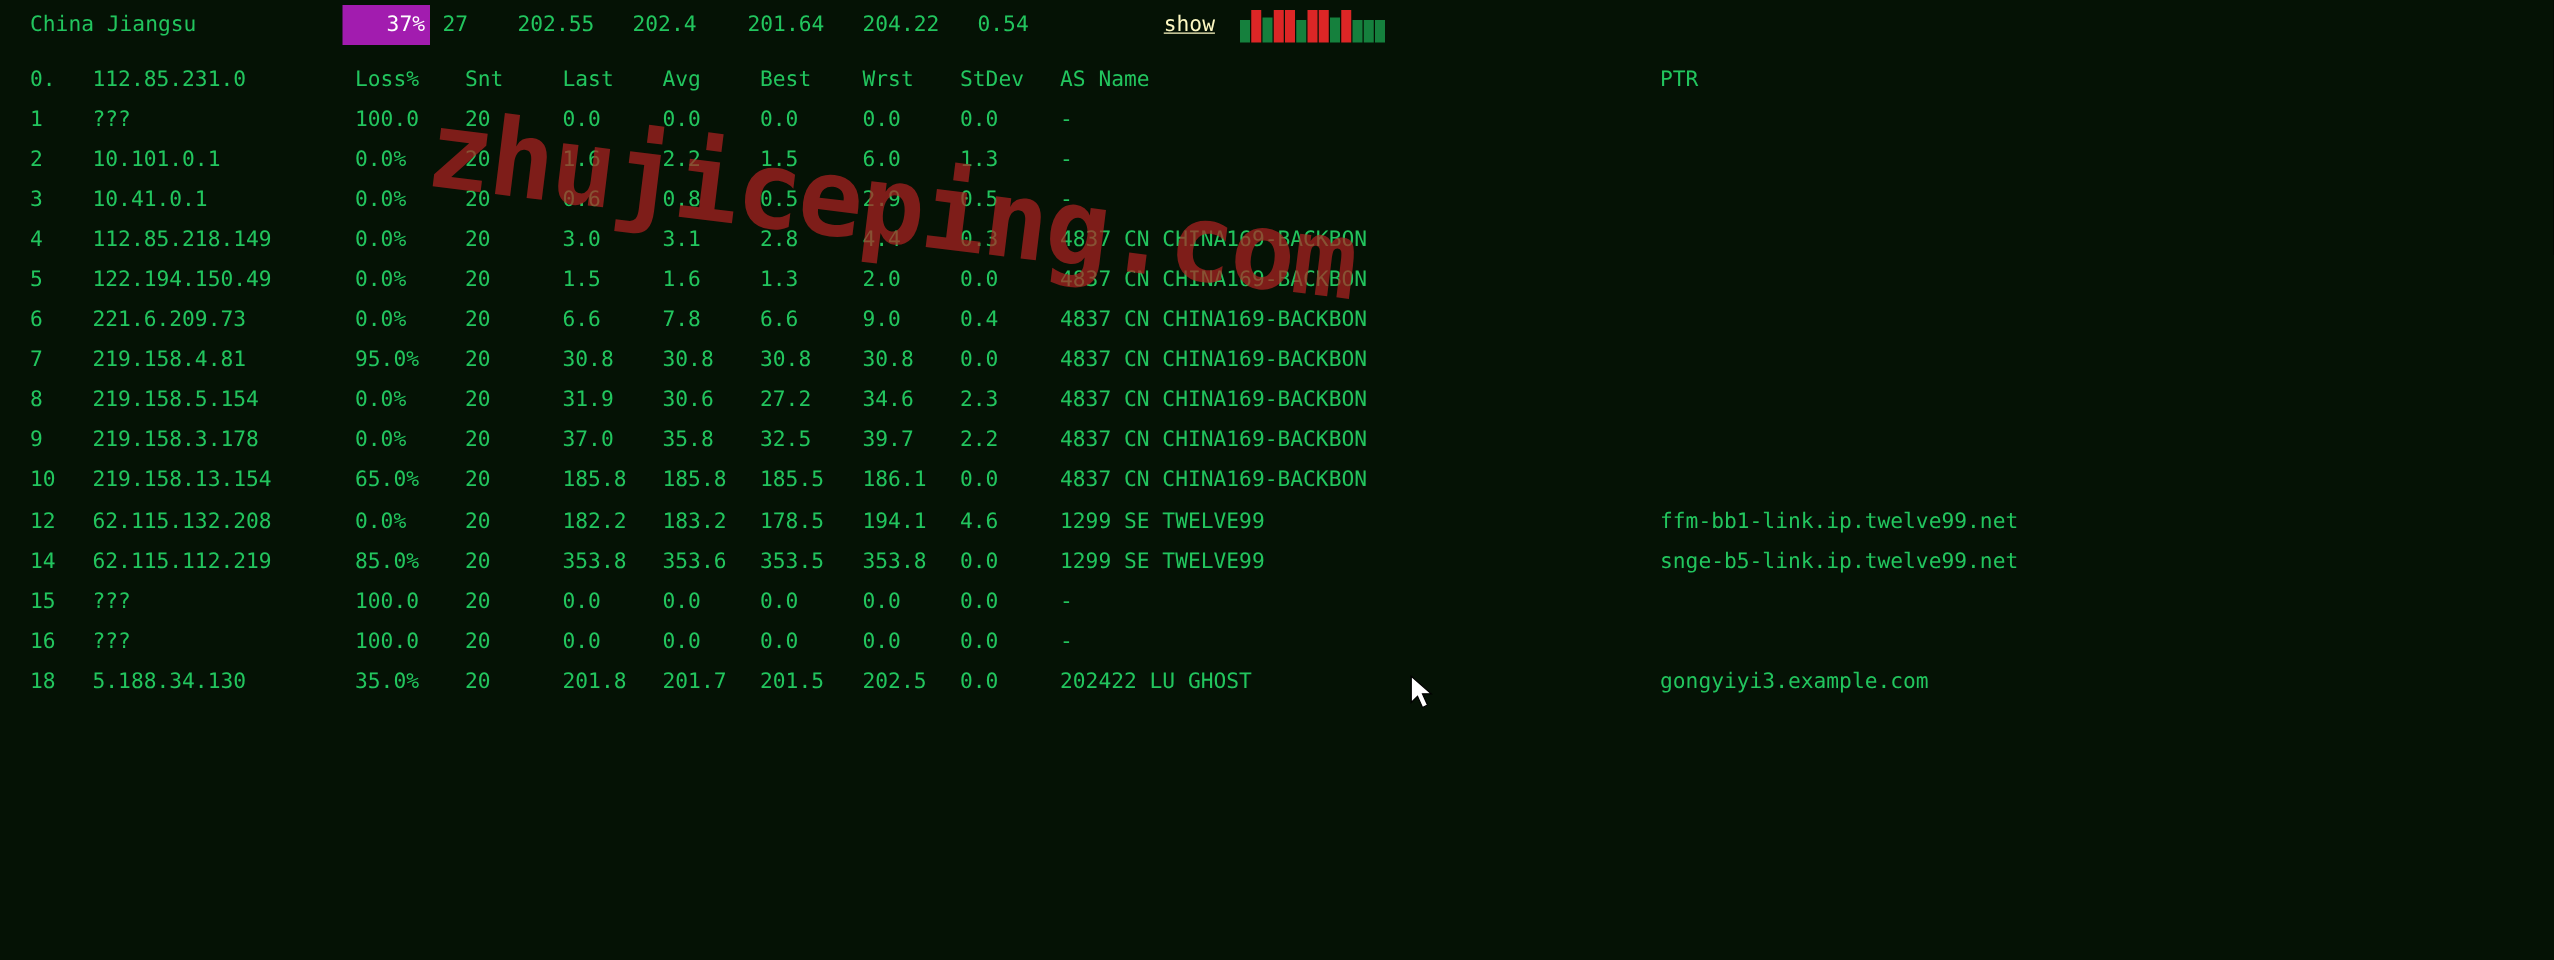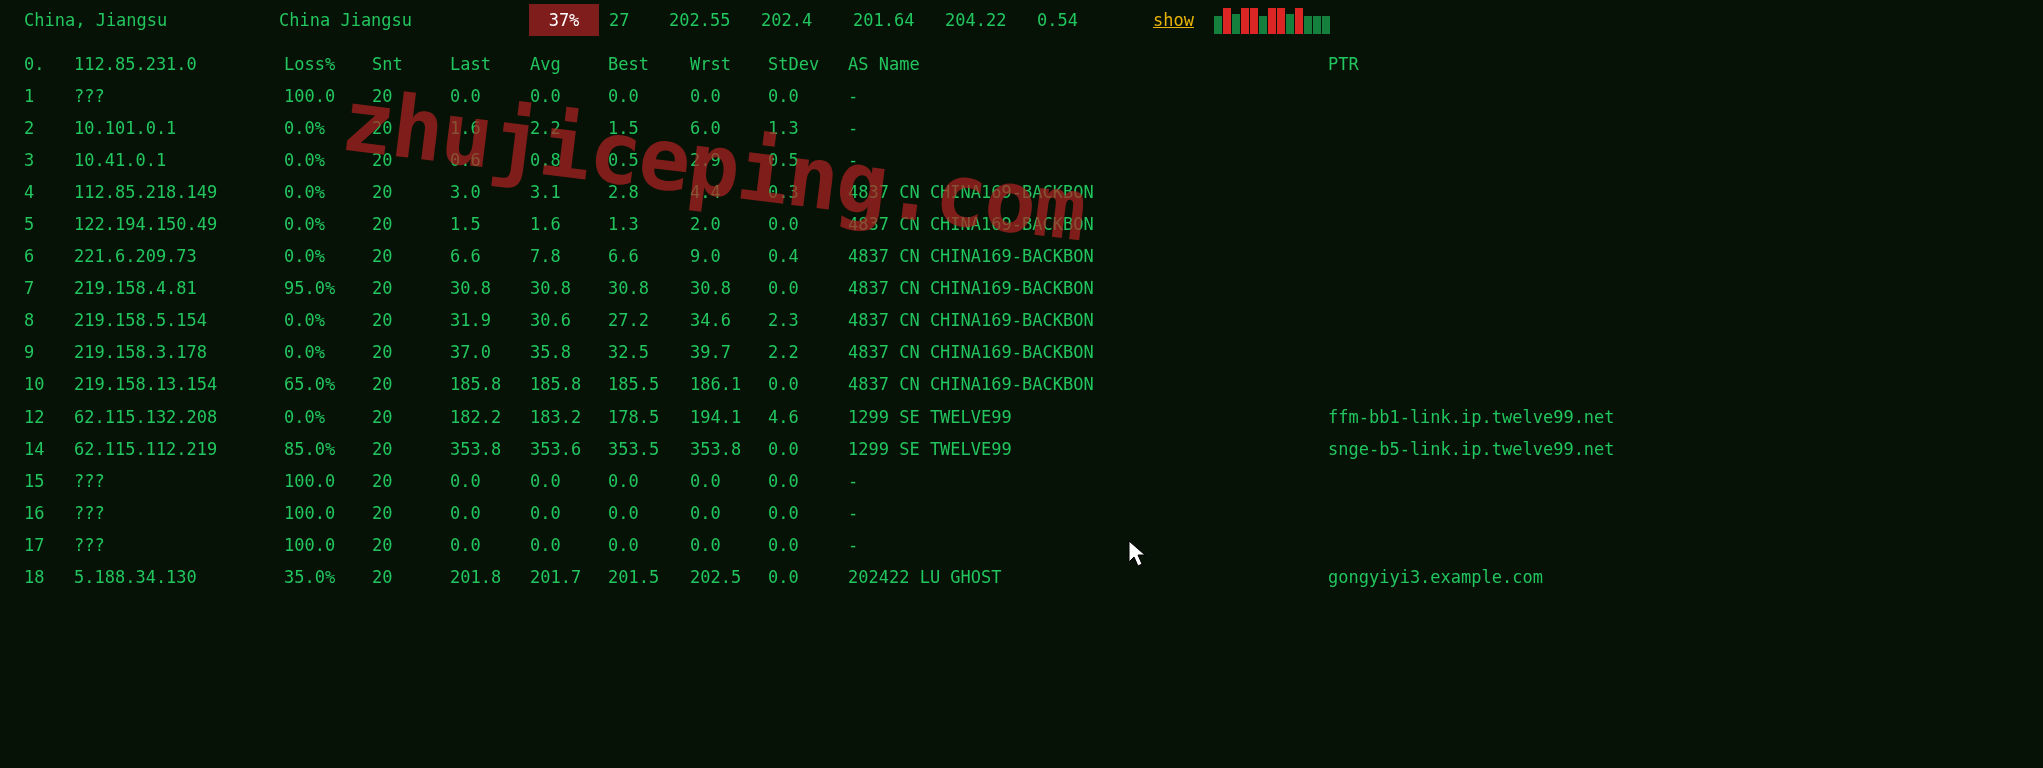--- a/index.html
+++ b/index.html
@@ -1,24 +1,24 @@
 <!DOCTYPE html>
 <html><head>
 <meta charset="utf-8">
 <style>
   html,body{margin:0;padding:0;background:#000;color:#22c55e;font-family:ui-monospace,Consolas,Menlo,monospace;font-size:17px;line-height:1.65}
   .wrap{position:relative;width:2043px;height:768px;background:#051205;overflow:hidden}
   .pad{padding:0 24px}
   .toprow{display:flex;align-items:center;gap:0;height:40px;background:#051205;padding-left:24px}
   .top-loc{width:255px}
   .top-isp{width:250px}
-  .pctbox{display:inline-block;width:62px;text-align:center;background:#7f1d1d;color:#fff;padding:2px 4px}
+  .pctbox{display:inline-block;width:62px;text-align:right;background:#a21caf;color:#fff;padding:2px 4px}
   .top-count{width:60px;padding-left:10px}
   .top-num{width:92px;text-align:left}
-  .top-show{color:#eab308;margin-left:24px}
+  .top-show{color:#fef9c3;margin-left:57px}
   .spark{display:inline-block;margin-left:20px}
   .spark span{display:inline-block;width:8px;margin-right:1px;vertical-align:bottom}
   .sp-g{background:#15803d}
   .sp-r{background:#dc2626}
   table{border-collapse:collapse;margin-top:8px}
   td,th{padding:2px 0;text-align:left;font-weight:normal;white-space:nowrap}
   .c-num{width:50px}
   .c-host{width:210px}
   .c-loss{width:88px}
   .c-snt{width:78px}
@@ -32,21 +32,20 @@
   .u{text-underline-offset:4px;text-decoration-color:#15803d}
   .wm{position:absolute;left:340px;top:95px;font-size:86px;font-weight:700;color:#b22222;opacity:0.7;transform:rotate(7deg);pointer-events:none;letter-spacing:-2px}
   .cursor{position:absolute;left:1128px;top:540px;pointer-events:none}
 </style>
 </head>
 <body>
 
 <div class="wrap">
 
   <div class="toprow">
-    <span class="top-loc">China, Jiangsu</span>
     <span class="top-isp">China Jiangsu</span>
     <span class="pctbox">37%</span>
     <span class="top-count">27</span>
     <span class="top-num">202.55</span>
     <span class="top-num">202.4</span>
     <span class="top-num">201.64</span>
     <span class="top-num">204.22</span>
     <span class="top-num">0.54</span>
     <a href="#" class="top-show">show</a>
     <span class="spark">
@@ -248,33 +247,20 @@
             <td class="c-snt">20</td>
             <td class="c-last">0.0</td>
             <td class="c-avg">0.0</td>
             <td class="c-best">0.0</td>
             <td class="c-wrst">0.0</td>
             <td class="c-stdev">0.0</td>
             <td class="c-asn">-</td>
             <td class="c-ptr"></td>
           </tr>
           <tr>
-            <td class="c-num">17</td>
-            <td class="c-host"><span class="u">???</span></td>
-            <td class="c-loss">100.0</td>
-            <td class="c-snt">20</td>
-            <td class="c-last">0.0</td>
-            <td class="c-avg">0.0</td>
-            <td class="c-best">0.0</td>
-            <td class="c-wrst">0.0</td>
-            <td class="c-stdev">0.0</td>
-            <td class="c-asn">-</td>
-            <td class="c-ptr"></td>
-          </tr>
-          <tr>
             <td class="c-num">18</td>
             <td class="c-host"><span class="u">5.188.34.130</span></td>
             <td class="c-loss">35.0%</td>
             <td class="c-snt">20</td>
             <td class="c-last">201.8</td>
             <td class="c-avg">201.7</td>
             <td class="c-best">201.5</td>
             <td class="c-wrst">202.5</td>
             <td class="c-stdev">0.0</td>
             <td class="c-asn"><span class="u">202422 LU GHOST</span></td>

